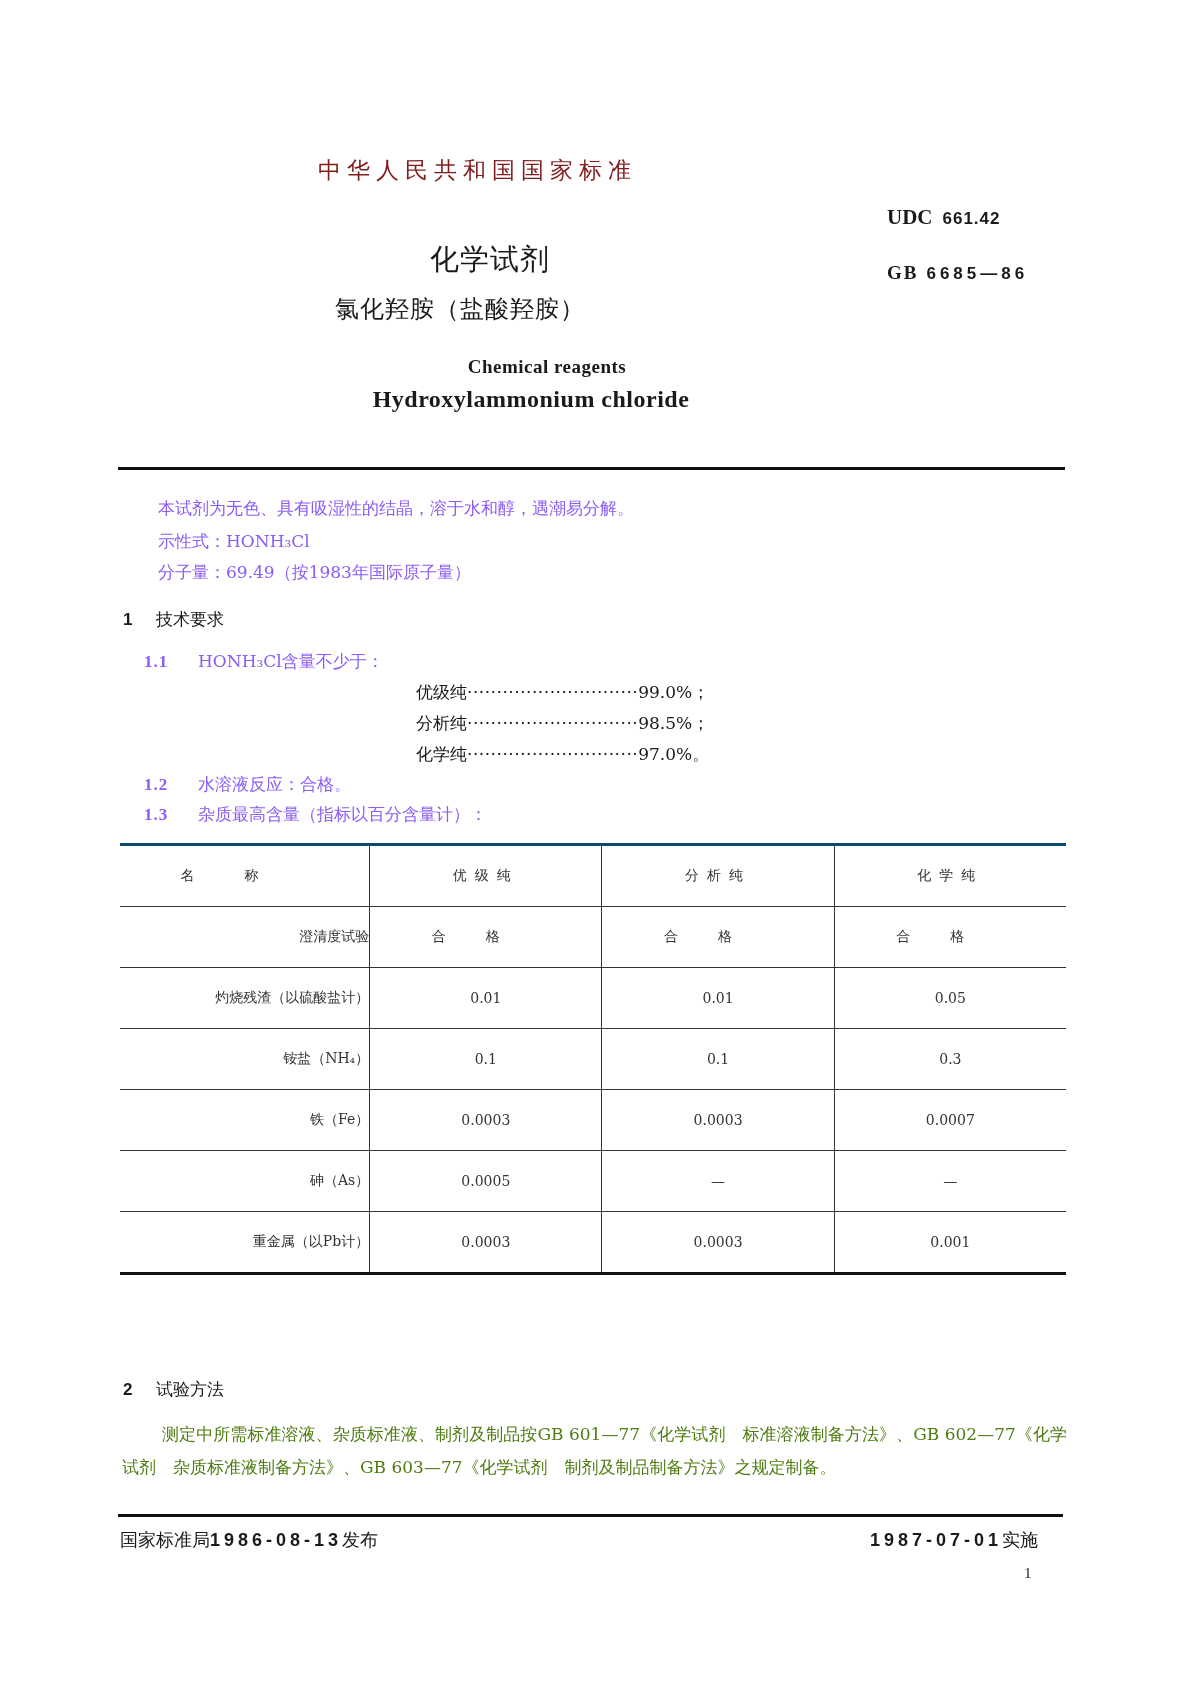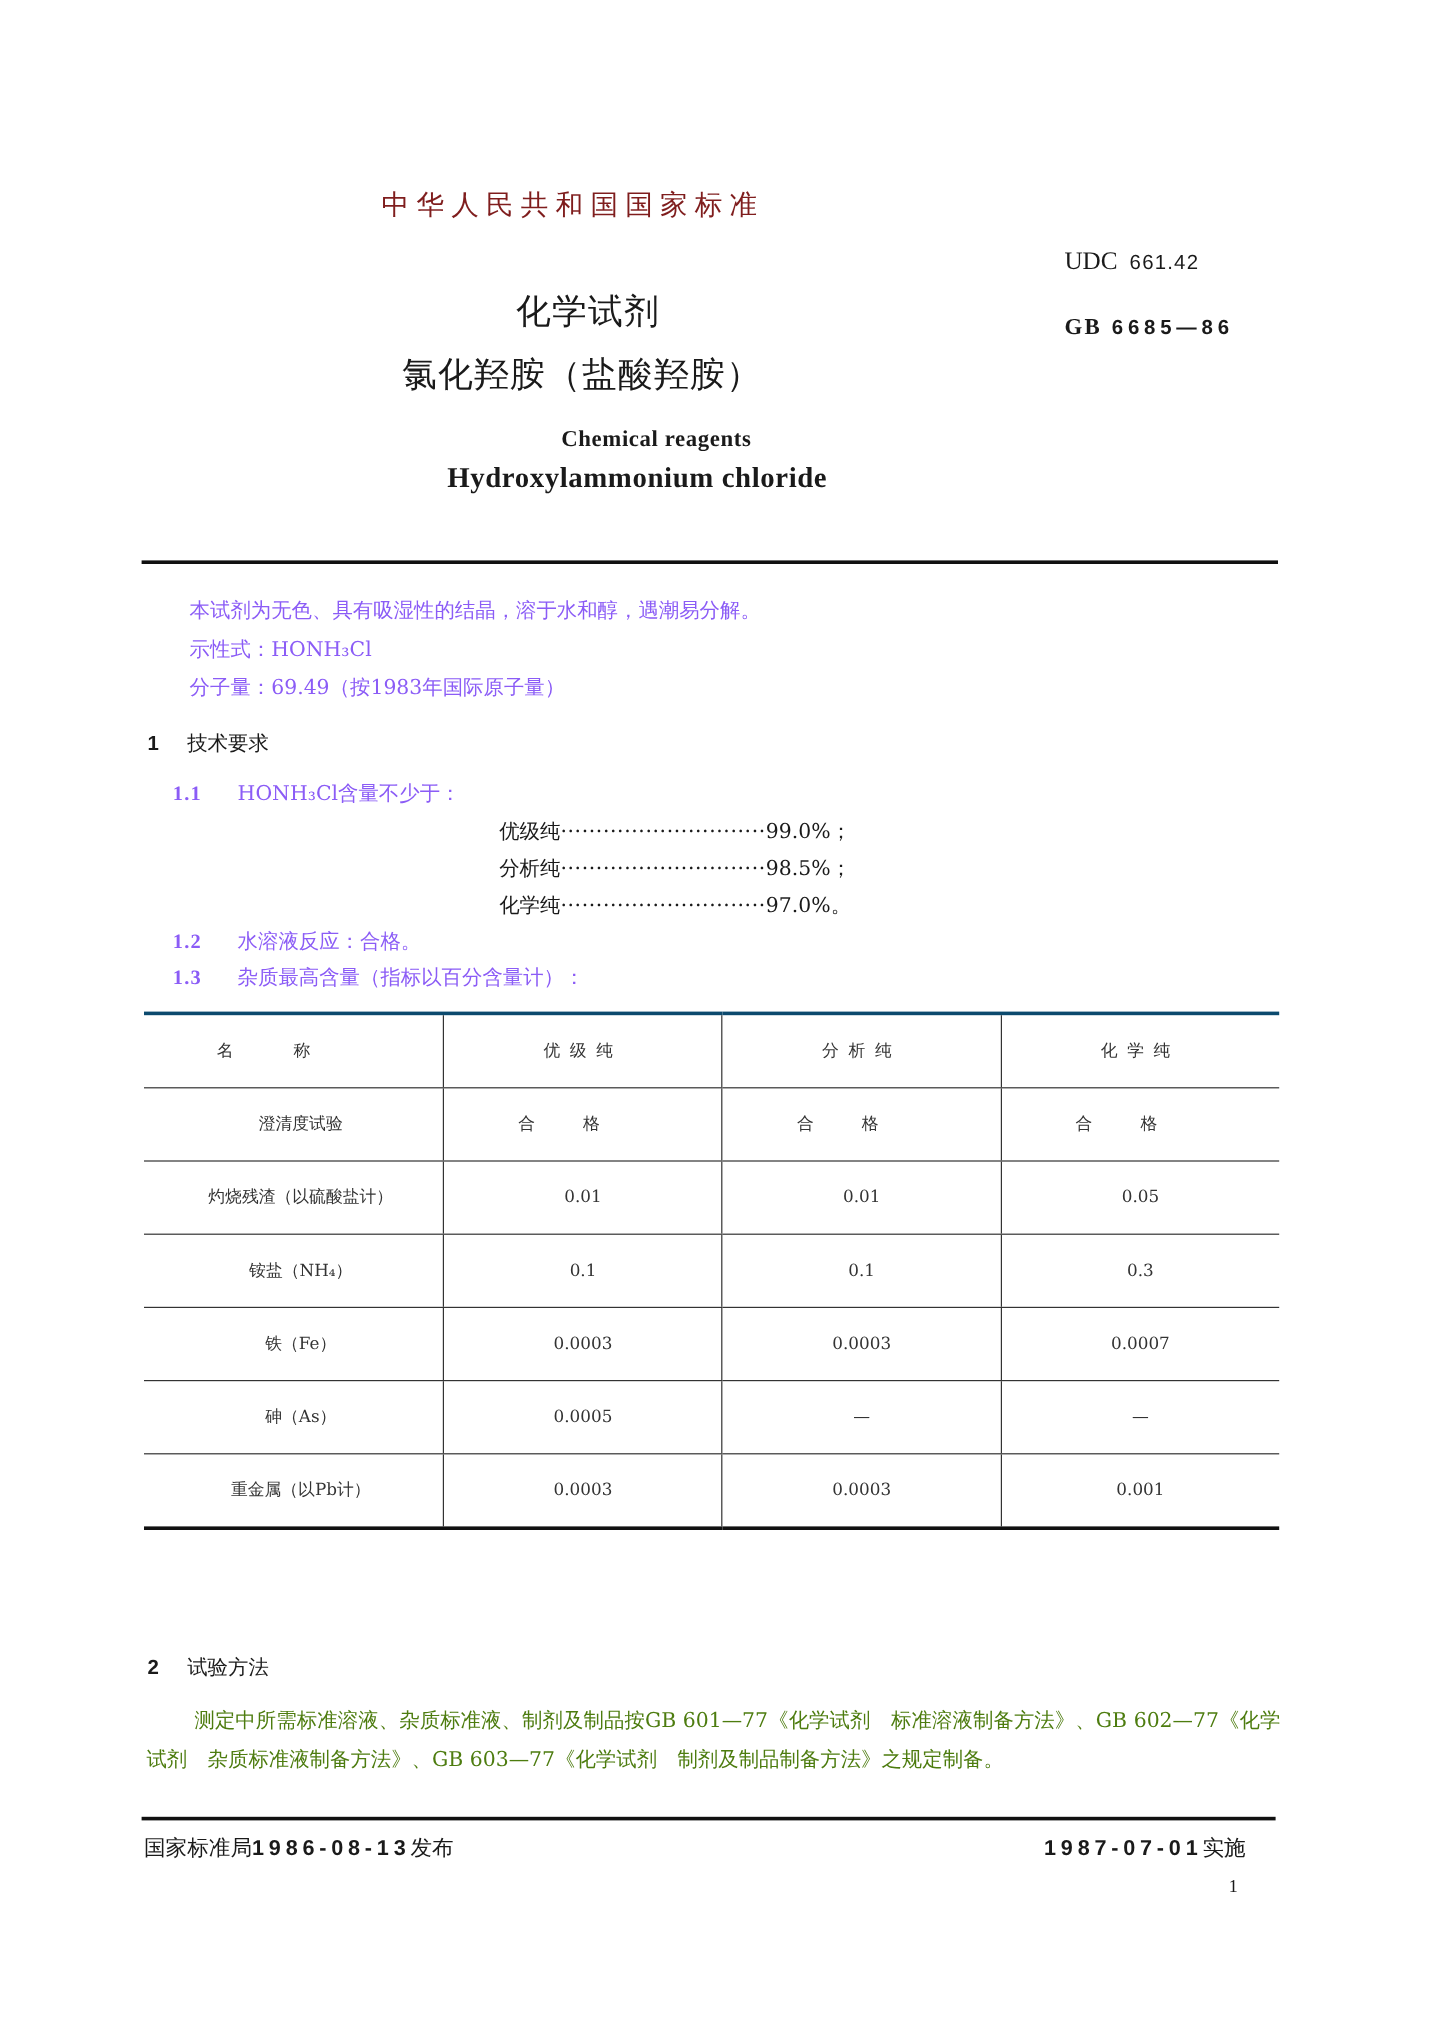--- a/index.html
+++ b/index.html
@@ -6,26 +6,26 @@
   body {
     width: 1191px; height: 1684px; position: relative; overflow: hidden;
     font-family: "DejaVu Serif", "Liberation Serif", serif;
     color: #1a1a1a;
   }
   .abs { position: absolute; }
   .std-title {
     left: 318px; top: 155px; font-family: "DejaVu Sans", sans-serif;
     font-size: 23px; letter-spacing: 6px; color: #7f1d1d;
   }
-  .udc { left: 887px; top: 205px; font-family: "Liberation Serif", serif; font-weight: normal; font-size: 21px; text-align: center; }
+  .udc { left: 887px; top: 205px; font-family: "Liberation Serif", serif; font-weight: bold; font-size: 21px; text-align: center; }
   .udc .num { font-family: "Liberation Sans", sans-serif; font-size: 17px; margin-left: 10px; letter-spacing: 1px; }
   .gb { left: 887px; top: 262px; font-family: "Liberation Serif", serif; font-weight: bold; font-size: 19px; letter-spacing: 2px; }
   .gb .num { font-family: "Liberation Sans", sans-serif; font-size: 17px; margin-left: 8px; letter-spacing: 4px; }
   .zh-title1 { left: 430px; top: 240px; font-family: "DejaVu Sans", sans-serif; font-size: 29px; letter-spacing: 1px; }
-  .zh-title2 { left: 335px; top: 293px; font-family: "DejaVu Sans", sans-serif; font-size: 29px; letter-spacing: 1px; }
+  .zh-title2 { left: 335px; top: 293px; font-family: "DejaVu Sans", sans-serif; font-size: 24px; letter-spacing: 1px; }
   .en-title1 { left: 0; width: 1062px; text-align: center; top: 356px; font-family: "Liberation Serif", serif; font-weight: bold; font-size: 19px; letter-spacing: 0.5px; margin-left: 16px; }
   .en-title2 { left: 0; width: 1062px; text-align: center; top: 386px; font-family: "Liberation Serif", serif; font-weight: bold; font-size: 24px; letter-spacing: 0.5px; }
   .rule { background: #111; height: 2px; }
   .rule-top { left: 118px; top: 467px; width: 947px; height: 3px; }
   .body-text { font-size: 17px; font-family: "DejaVu Serif", serif; color: #8b5cf6; white-space: nowrap; }
   .p1 { left: 158px; top: 497px; }
   .p2 { left: 158px; top: 530px; }
   .p3 { left: 158px; top: 561px; }
   .sec { font-family: "DejaVu Sans", sans-serif; font-size: 17px; }
   .sec-num { font-family: "Liberation Sans", sans-serif; font-weight: bold; font-size: 17px; display: inline-block; }
@@ -43,21 +43,21 @@
     position: absolute; left: 120px; top: 843px; width: 946px;
     border-collapse: collapse; font-family: "DejaVu Serif", serif; font-size: 14px; color: #333;
   }
   table.imp th, table.imp td {
     height: 60px; padding: 0; border-top: 1px solid #333; border-bottom: 1px solid #333;
   }
   table.imp tr:first-child th { border-top: 3px solid #0c4a6e; }
   table.imp tr:last-child td { border-bottom: 3px solid #111; }
   table.imp th + th, table.imp td + td { border-left: 1.5px solid #333; }
   table.imp th { font-weight: normal; letter-spacing: 8px; }
-  table.imp td.name { text-align: center; padding-left: 12px; width: 242px; }
+  table.imp td.name { text-align: right; padding-left: 12px; width: 242px; }
   table.imp th.name-h { width: 254px; letter-spacing: 50px; }
   table.imp td.val { text-align: center; width: 236px; }
   .spaced { letter-spacing: 40px; }
 
   .sec2 { left: 123px; top: 1378px; }
   .sec2 .sec-num { width: 33px; }
   .para { left: 122px; width: 945px; font-size: 17px; line-height: 33px; font-family: "DejaVu Serif", serif; color: #4d7c0f; }
   .para1 { top: 1418px; text-indent: 40px; text-align: justify; }
   .rule-bottom { left: 118px; top: 1514px; width: 945px; height: 3px; }
   .footer-left { left: 120px; top: 1528px; font-family: "DejaVu Sans", sans-serif; font-size: 18px; }

